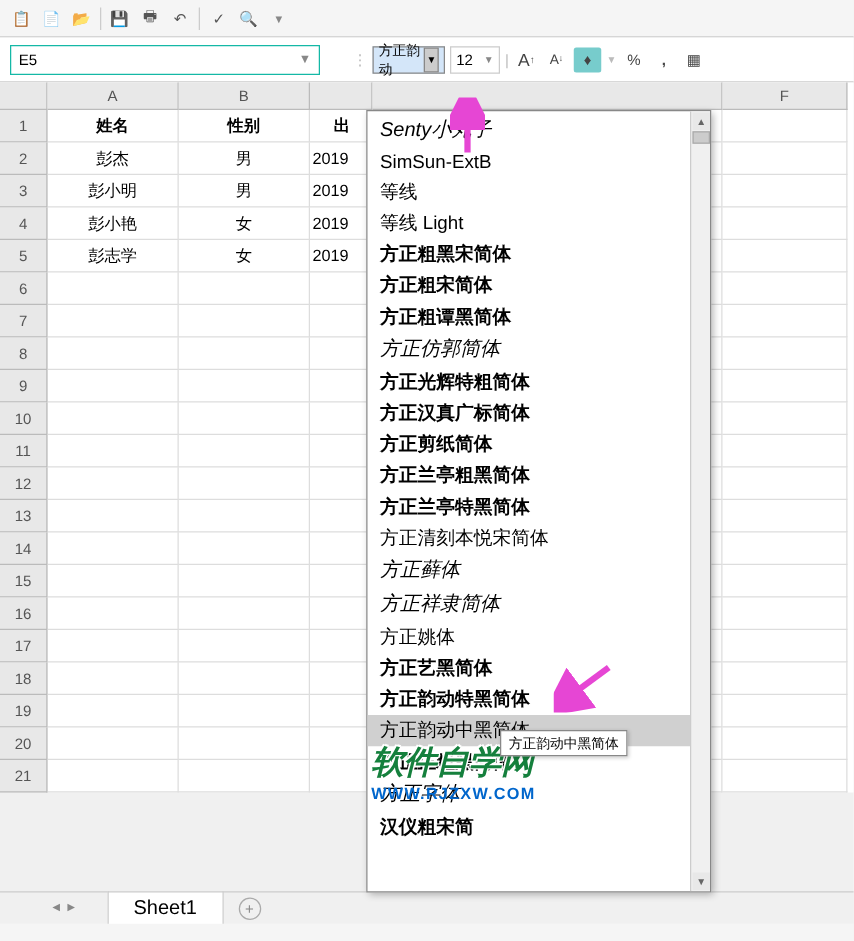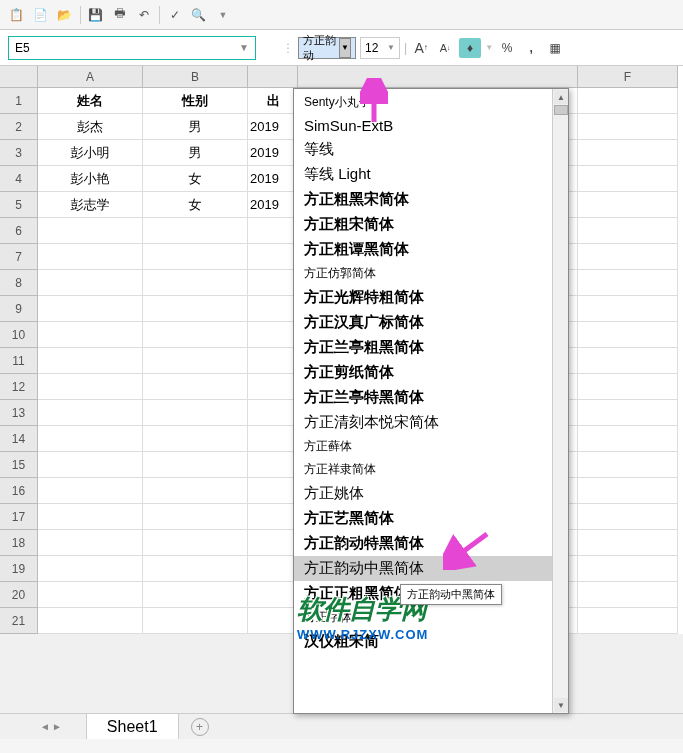--- a/index.html
+++ b/index.html
@@ -169,21 +169,21 @@
       padding: 2px 0;
     }
     .font-item {
       padding: 3px 10px;
       font-size: 15px;
       cursor: pointer;
       color: #000;
       white-space: nowrap;
     }
     .font-item.selected { background: #d0d0d0; }
-    .font-item.small { font-size: 12px; }
+    .font-item.small { font-size: 16px; font-style: italic; }
     .font-item.bold { font-weight: bold; }
     .scrollbar {
       position: absolute;
       right: 0;
       top: 0;
       width: 16px;
       height: 100%;
       background: #f0f0f0;
       border-left: 1px solid #ccc;
     }
@@ -524,22 +524,22 @@
       <div class="font-item small">Senty小丸子</div>
       <div class="font-item ">SimSun-ExtB</div>
       <div class="font-item ">等线</div>
       <div class="font-item ">等线 Light</div>
       <div class="font-item bold">方正粗黑宋简体</div>
       <div class="font-item bold">方正粗宋简体</div>
       <div class="font-item bold">方正粗谭黑简体</div>
       <div class="font-item small">方正仿郭简体</div>
       <div class="font-item bold">方正光辉特粗简体</div>
       <div class="font-item bold">方正汉真广标简体</div>
+      <div class="font-item bold">方正剪纸简体</div>
       <div class="font-item bold">方正兰亭粗黑简体</div>
-      <div class="font-item bold">方正剪纸简体</div>
       <div class="font-item bold">方正兰亭特黑简体</div>
       <div class="font-item ">方正清刻本悦宋简体</div>
       <div class="font-item small">方正藓体</div>
       <div class="font-item small">方正祥隶简体</div>
       <div class="font-item ">方正姚体</div>
       <div class="font-item bold">方正艺黑简体</div>
       <div class="font-item bold">方正韵动特黑简体</div>
       <div class="font-item  selected">方正韵动中黑简体</div>
       <div class="font-item bold">方正正粗黑简体</div>
       <div class="font-item small">方正字体</div>

